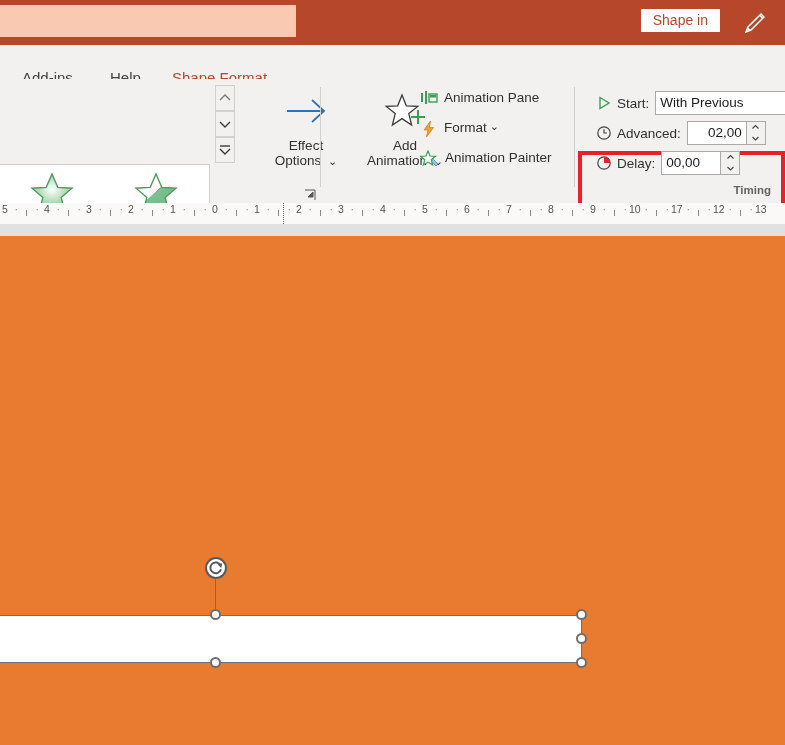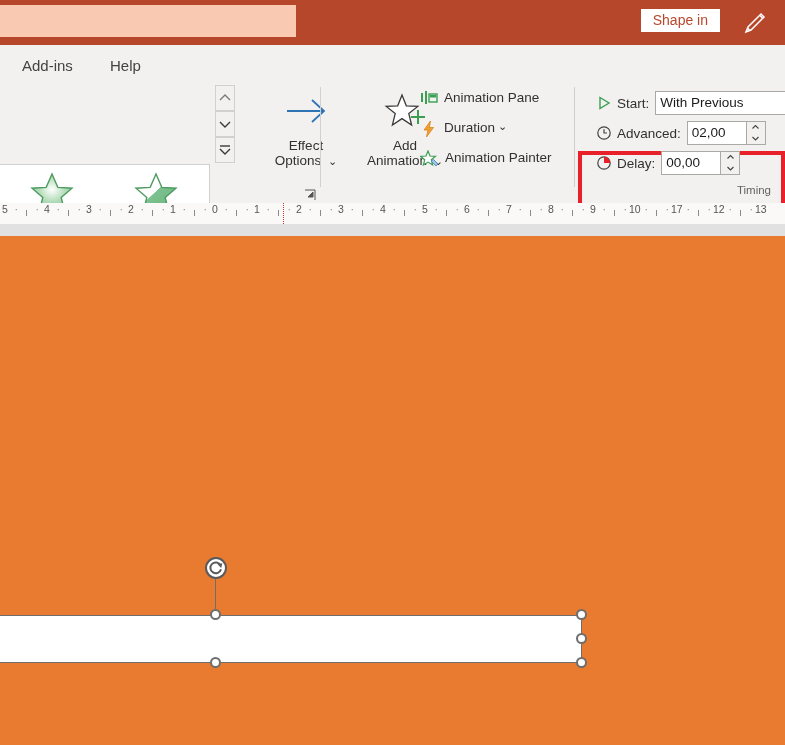--- a/index.html
+++ b/index.html
@@ -30,35 +30,35 @@
     position: absolute; right: 16px; top: 9px;
     width: 30px; height: 28px;
   }
 
   
   .tabstrip {
     position: absolute; left: 0; top: 45px; width: 785px; height: 34px;
     background: #F2F1F0;
   }
   .tab {
-    position: absolute; top: 4px; height: 34px; line-height: 34px;
+    position: absolute; top: 16px; height: 34px; line-height: 34px;
     font-size: 15px; color: #444242; white-space: nowrap;
   }
   .tab.active { color: #B7472A; }
 
   
   .ribbon {
     position: absolute; left: 0; top: 79px; width: 785px; height: 124px;
     background: #F2F1F0;
   }
   .group-sep {
     position: absolute; top: 8px; width: 1px; height: 100px; background: #D2D0CE;
   }
   .group-label {
-    position: absolute; font-size: 11.5px; color: #666463; white-space: nowrap;
+    position: absolute; font-size: 11.5px; color: #666463; white-space: nowrap; font-weight: bold;
   }
 
   
   .gallery {
     position: absolute; left: 0; top: 85px; width: 210px; height: 77px;
     background: #ffffff; border: 1px solid #D2D0CE; border-left: none;
   }
   .gal-item {
     position: absolute; top: 0; width: 104px; height: 75px;
     text-align: center;
@@ -168,20 +168,21 @@
           <path d="M21 6.5 L23.5 9"></path>
           <path d="M8.5 19 L11 21.5"></path>
         </g>
       </svg>
     </span>
   </div>
 
   <div class="tabstrip">
     <div class="tab" style="left:22px;">Add-ins</div>
     <div class="tab" style="left:110px;">Help</div>
+    <div class="tab active" style="left:172px;">Shape Format</div>
   </div>
 
   <div class="ribbon">
 
     <div class="gallery">
       <div class="gal-item" style="left:0;">
         <span class="gal-star">
           <svg width="44" height="42" viewBox="0 0 44 42">
             <defs>
               <radialGradient id="gs1" cx="50%" cy="42%" r="55%">
@@ -276,21 +277,21 @@
       </span>
       <span>Animation Pane</span>
     </div>
 
     <div class="smallbtn" style="left:420px; top:41px;">
       <span class="ico">
         <svg width="18" height="18" viewBox="0 0 18 18">
           <polygon points="10.5,1 4,10 8,10 6.5,17 13.5,7.5 9.3,7.5" fill="#F0A030" stroke="#D9821A" stroke-width="0.8"></polygon>
         </svg>
       </span>
-      <span>Duration</span>
+      <span>Format</span>
       <span style="font-size:11px; color:#323130;">&nbsp;⌄</span>
     </div>
 
     <div class="smallbtn" style="left:420px; top:71px;">
       <span class="ico">
         <svg width="19" height="18" viewBox="0 0 19 18">
           <polygon points="8,1 10,6 15.5,6.3 11.3,9.8 12.6,15 8,12.1 3.4,15 4.7,9.8 0.5,6.3 6,6" fill="#ffffff" stroke="#3B9E52" stroke-width="1.2"></polygon>
           <path d="M11 11 L16 16 L18 14 L13.5 9.5 Z" fill="#9CC6E8" stroke="#4A7EA8" stroke-width="0.8"></path>
         </svg>
       </span>
@@ -321,21 +322,21 @@
     </div>
 
     <div class="timing-row" style="left:596px; top:42px;">
       <span class="ico">
         <svg width="16" height="16" viewBox="0 0 16 16">
           <circle cx="8" cy="8" r="6.2" fill="none" stroke="#444" stroke-width="1.2"></circle>
           <polyline points="8,4.2 8,8 11,8" fill="none" stroke="#444" stroke-width="1.2"></polyline>
         </svg>
       </span>
       <span>Advanced:</span>
-      <span style="display:inline-flex; margin-left:6px;">
+      <span style="display:inline-flex; margin-left:6px;text-align:right;">
         <span class="field" style="width:60px;">02,00</span>
         <span class="spinner">
           <svg width="9" height="7" viewBox="0 0 9 7">
               <polyline points="1.5,4.5 4.5,1.5 7.5,4.5" fill="none" stroke="#444" stroke-width="1.1"></polyline>
             </svg>
           <svg width="9" height="7" viewBox="0 0 9 7">
               <polyline points="1.5,2 4.5,5 7.5,2" fill="none" stroke="#444" stroke-width="1.1"></polyline>
             </svg>
         </span>
       </span>

